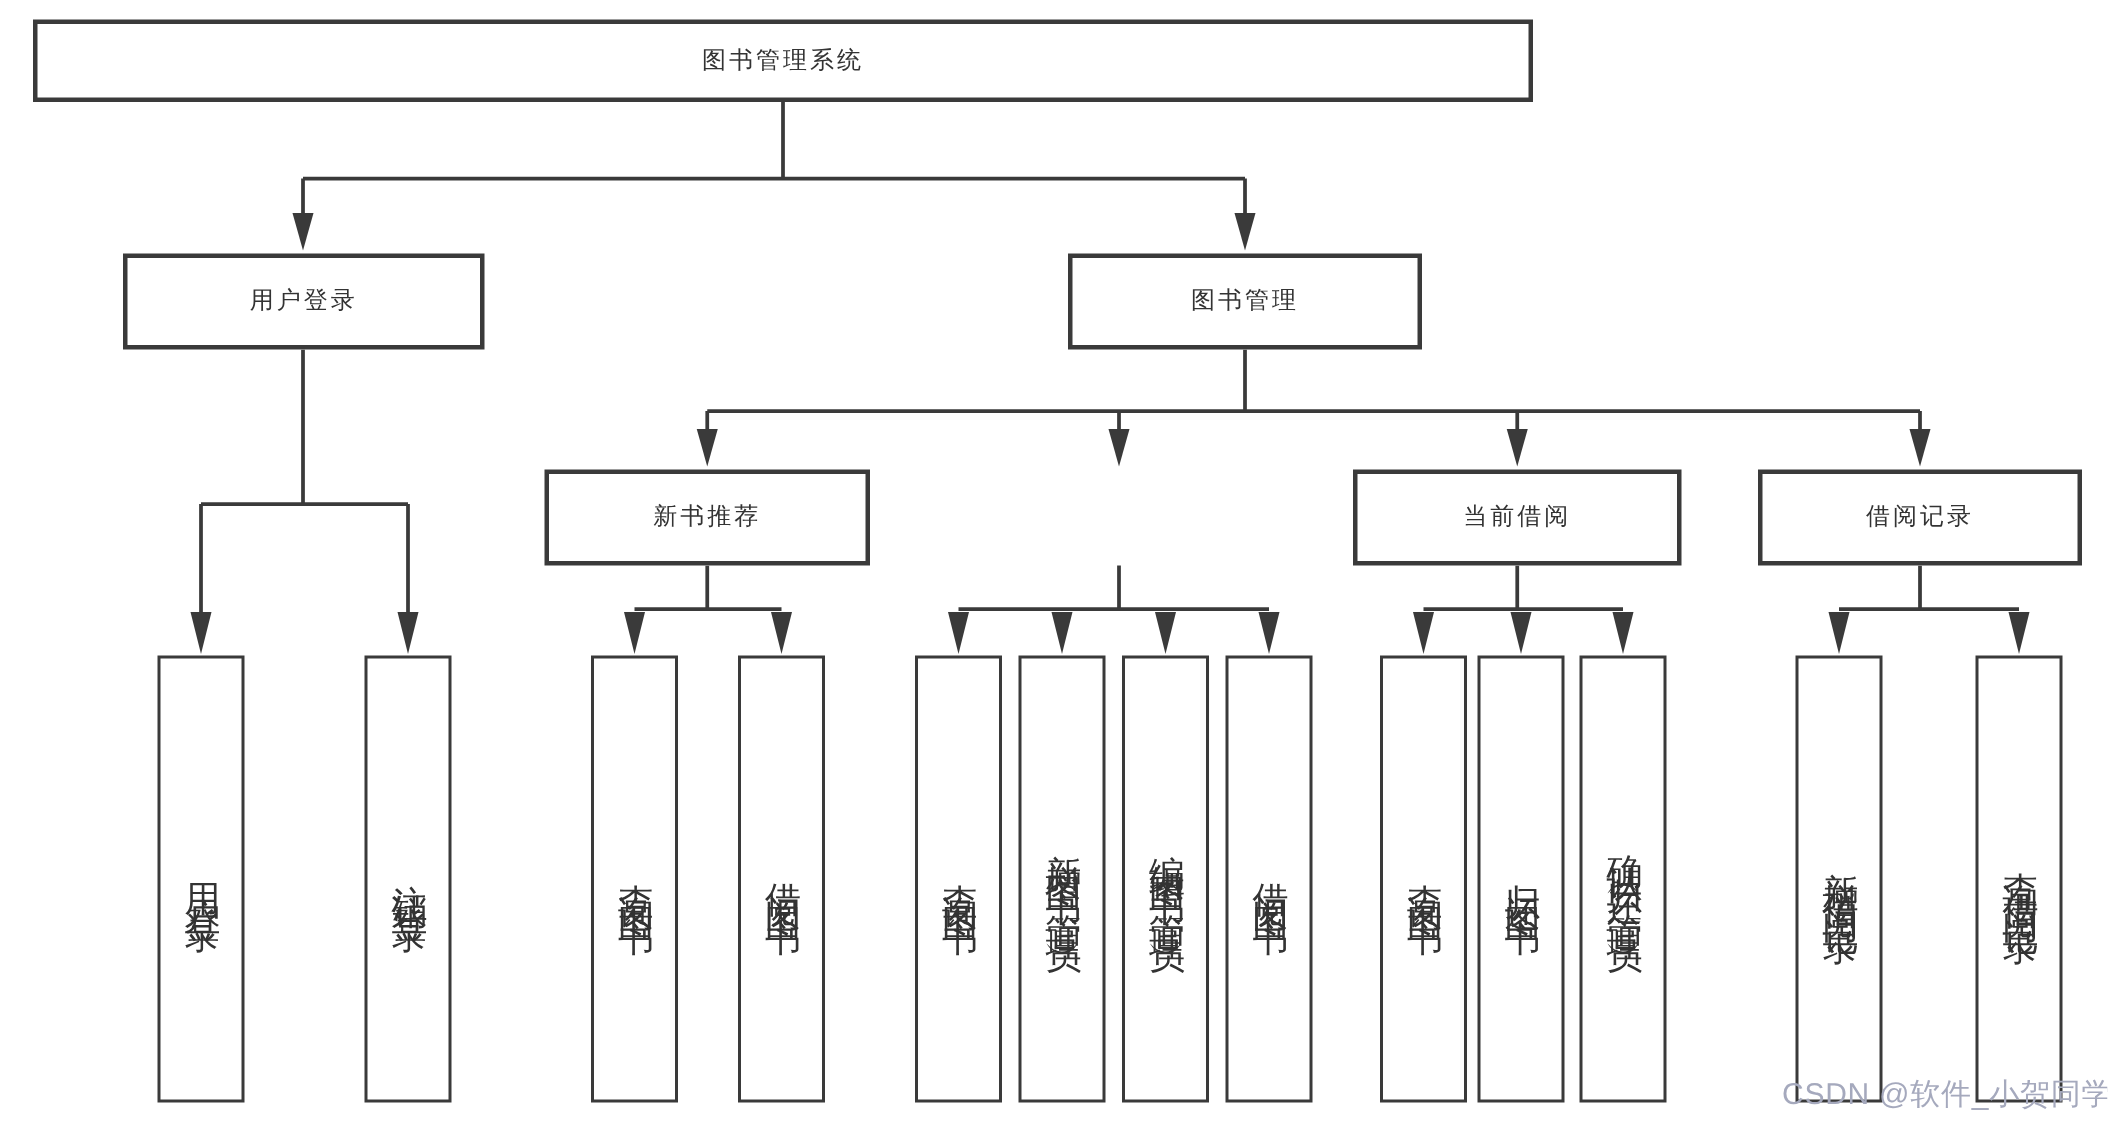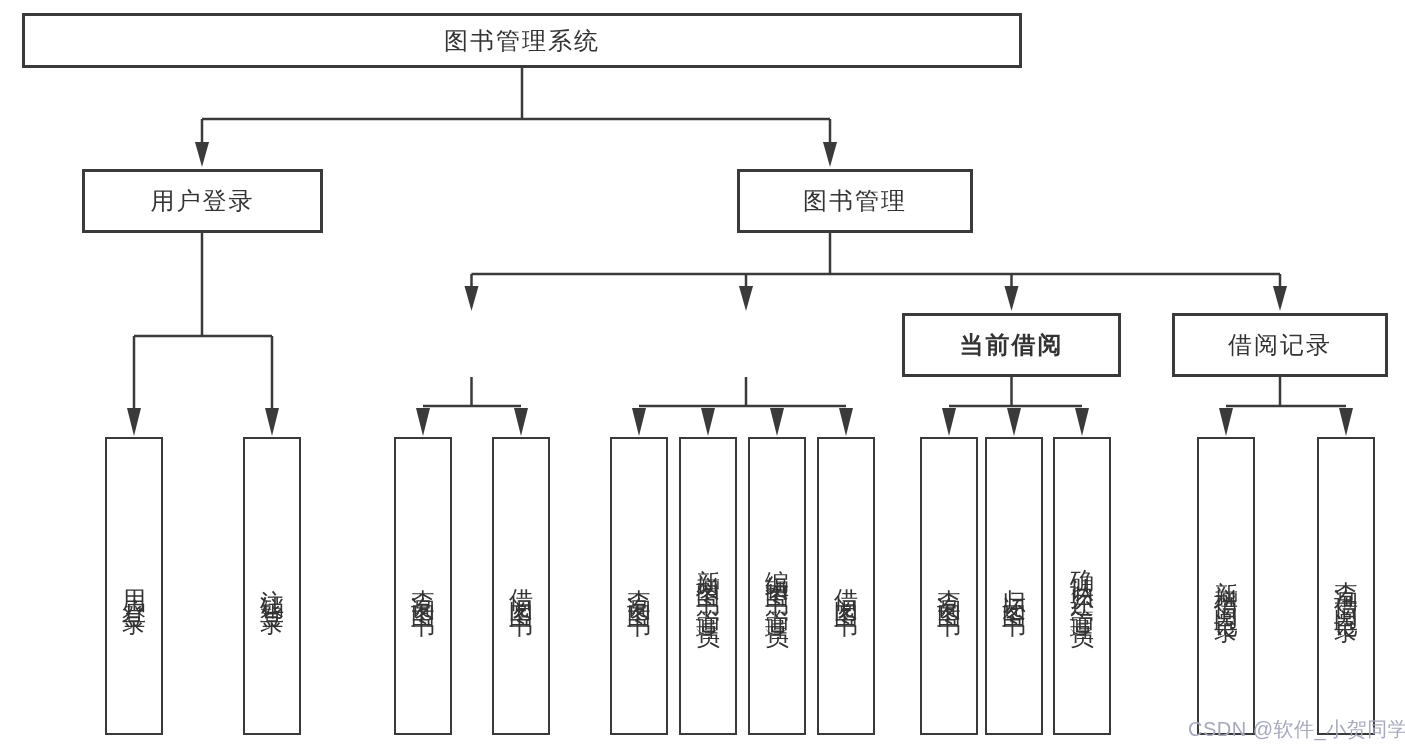--- a/index.html
+++ b/index.html
@@ -8,21 +8,21 @@
     overflow:hidden;font-family:"Liberation Sans",sans-serif;
   }
   .edges{position:absolute;left:0;top:0;}
   .rails path{stroke:var(--line,#3a3a3a);stroke-width:2.5;fill:none;}
   .heads polygon{fill:var(--line,#3a3a3a);stroke:none;}
   .hbox{
     position:absolute;box-sizing:border-box;background:#fff;
     border:3px solid var(--line,#3a3a3a);
     display:flex;align-items:center;justify-content:center;
   }
-  .hbox span{font-size:24px;color:var(--text,#333);letter-spacing:2px;line-height:1;}
+  .hbox span{font-size:16px;color:var(--text,#333);letter-spacing:2px;line-height:1;}
   .vbox{
     position:absolute;box-sizing:border-box;background:#fff;
     border:2.5px solid var(--line,#3a3a3a);
     display:flex;align-items:center;justify-content:center;
   }
   .vtext{
     writing-mode:vertical-rl;text-orientation:mixed;
     font-size:24px;color:var(--text,#333);letter-spacing:8px;line-height:1;
     white-space:nowrap;
   }
@@ -96,25 +96,28 @@
     </g>
   </svg>
 
   <div class="hbox" style="left:22px;top:13px;width:1000px;height:55px;">
     <span>图书管理系统</span>
   </div>
 
   <div class="hbox" style="left:82px;top:169px;width:241px;height:64px;">
     <span>用户登录</span>
   </div>
-  <div class="hbox" style="left:712px;top:169px;width:236px;height:64px;margin-left:25px;">
+  <div class="hbox" style="left:712px;top:169px;width:236px;height:64px;">
     <span>图书管理</span>
   </div>
 
-  <div class="hbox" style="left:902px;top:313px;width:219px;height:64px;font-weight:bold;">
+  <div class="hbox" style="left:363px;top:313px;width:217px;height:64px;">
+    <span>新书推荐</span>
+  </div>
+  <div class="hbox" style="left:902px;top:313px;width:219px;height:64px;">
     <span>当前借阅</span>
   </div>
   <div class="hbox" style="left:1172px;top:313px;width:216px;height:64px;">
     <span>借阅记录</span>
   </div>
 
   <div class="vbox" style="left:105px;top:437px;width:58px;height:298px;">
     <span class="vtext">用户登录</span>
   </div>
   <div class="vbox" style="left:243px;top:437px;width:58px;height:298px;">

